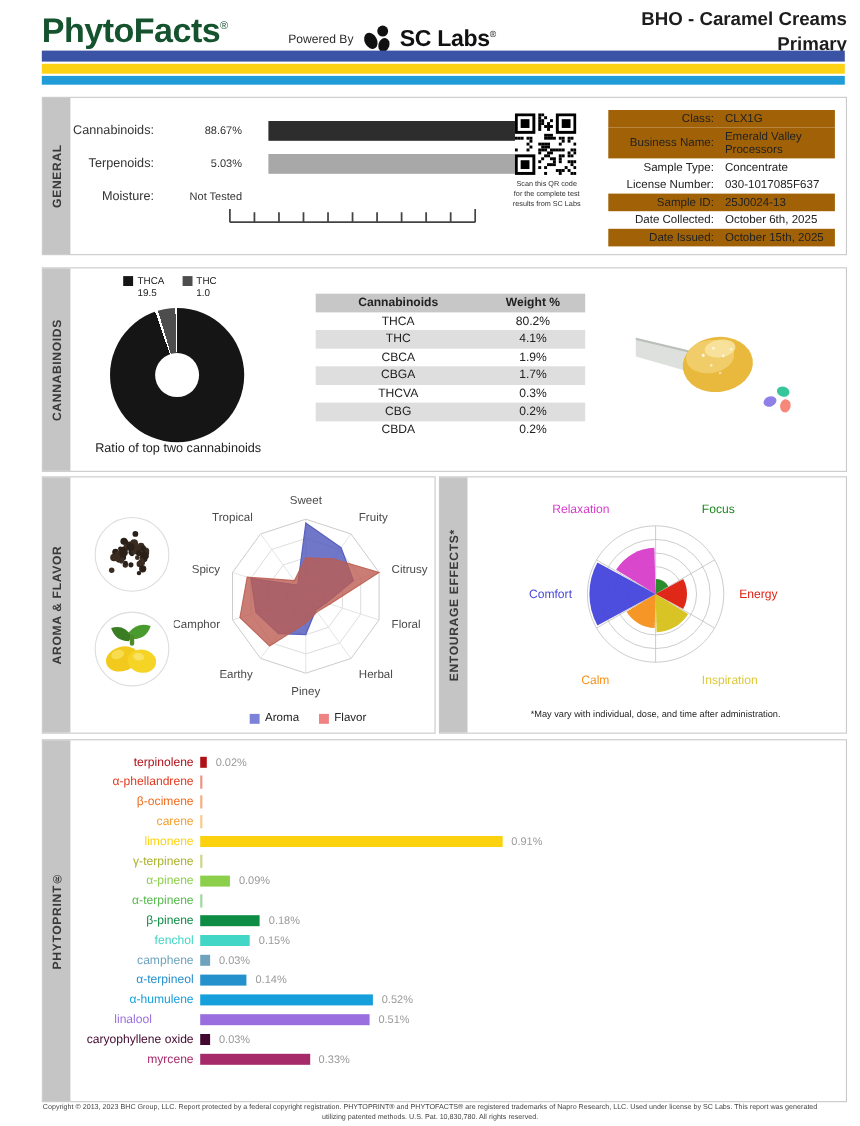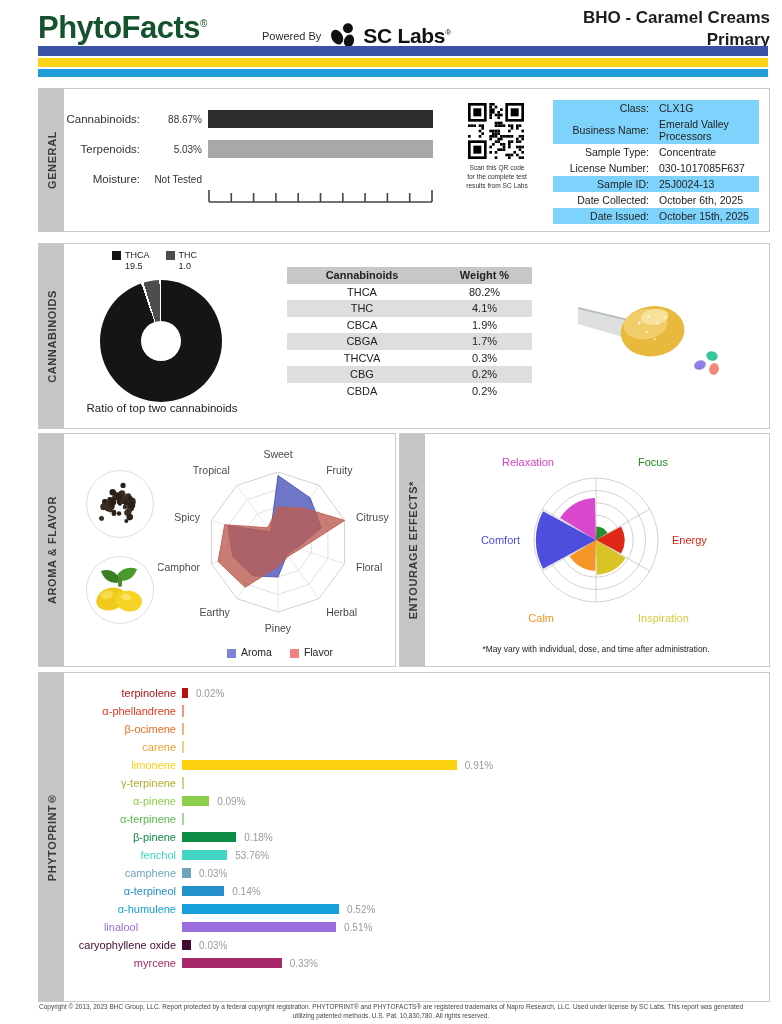--- a/index.html
+++ b/index.html
@@ -13,29 +13,29 @@
   .pb-lab{font-size:21px;font-weight:700;color:#111;letter-spacing:-0.3px;}
   .pb-lab sup{font-size:8px;font-weight:400;}
   .title{position:absolute;right:12px;top:7px;text-align:right;font-size:17px;font-weight:700;color:#1d1d1d;line-height:1.3;}
   .stripe{position:absolute;left:38px;width:730px;}
   
   .sec{position:absolute;border:1px solid #c9c9c9;background:#fff;}
   .strip{position:absolute;left:0;top:0;bottom:0;width:25px;background:#c5c5c5;display:flex;align-items:center;justify-content:center;}
   .strip span{writing-mode:vertical-rl;transform:rotate(180deg);font-size:11px;font-weight:700;color:#3a3a3a;letter-spacing:0.6px;white-space:nowrap;}
   
   .gen-rows{position:absolute;left:60px;top:104px;}
-  .gen-row{display:flex;align-items:center;height:30px;}
+  .gen-row{display:flex;align-items:center;height:30px;gap:18px;}
   .gen-label{width:80px;text-align:right;font-size:11.5px;color:#333;}
   .gen-value{width:62px;text-align:right;font-size:10px;color:#333;margin-right:6px;}
   .gen-bar{height:18px;width:225px;}
   .qr-wrap{position:absolute;left:468px;top:103px;}
   .qr-caption{position:absolute;left:448px;top:163px;width:98px;text-align:center;font-size:6.6px;line-height:1.4;color:#333;white-space:pre-line;}
   .info-table{position:absolute;left:553px;top:100px;width:206px;font-size:10.5px;}
   .info-row{display:flex;align-items:center;}
-  .info-row.alt{background:#7dd3fc;}
+  .info-row.alt{background:#a16207;}
   .info-label{width:96px;text-align:right;padding:2px 6px 2px 0;color:#222;}
   .info-value{width:100px;text-align:left;padding:2px 0 2px 4px;color:#222;}
   
   .donut-legend{position:absolute;left:112px;top:250px;display:flex;gap:16px;}
   .dl-item{display:flex;gap:4px;font-size:9px;color:#222;line-height:1.25;}
   .dl-sq{width:9px;height:9px;margin-top:1px;}
   .donut{position:absolute;left:100px;top:280px;width:122px;height:122px;border-radius:50%;}
   .donut-hole{position:absolute;left:141px;top:321px;width:40px;height:40px;border-radius:50%;background:#fff;}
   .donut-caption{position:absolute;left:68px;top:402px;width:188px;text-align:center;font-size:11.5px;color:#222;}
   .cann-table{position:absolute;left:287px;top:267px;width:245px;font-size:11px;}
@@ -543,21 +543,21 @@
         <span class="terp-barzone">
           <span class="terp-bar" style="width: 54.36px; background: rgb(13, 140, 70);"></span>
         </span>
         <span class="terp-val">0.18%</span>
       </div>
       <div class="terp-row">
         <span class="terp-label" style="color: rgb(65, 214, 198);">fenchol</span>
         <span class="terp-barzone">
           <span class="terp-bar" style="width: 45.3px; background: rgb(65, 214, 198);"></span>
         </span>
-        <span class="terp-val">53.76%</span>
+        <span class="terp-val">0.15%</span>
       </div>
       <div class="terp-row">
         <span class="terp-label" style="color: rgb(111, 163, 189);">camphene</span>
         <span class="terp-barzone">
           <span class="terp-bar" style="width: 9.06px; background: rgb(111, 163, 189);"></span>
         </span>
         <span class="terp-val">0.03%</span>
       </div>
       <div class="terp-row">
         <span class="terp-label" style="color: rgb(36, 144, 204);">α-terpineol</span>

